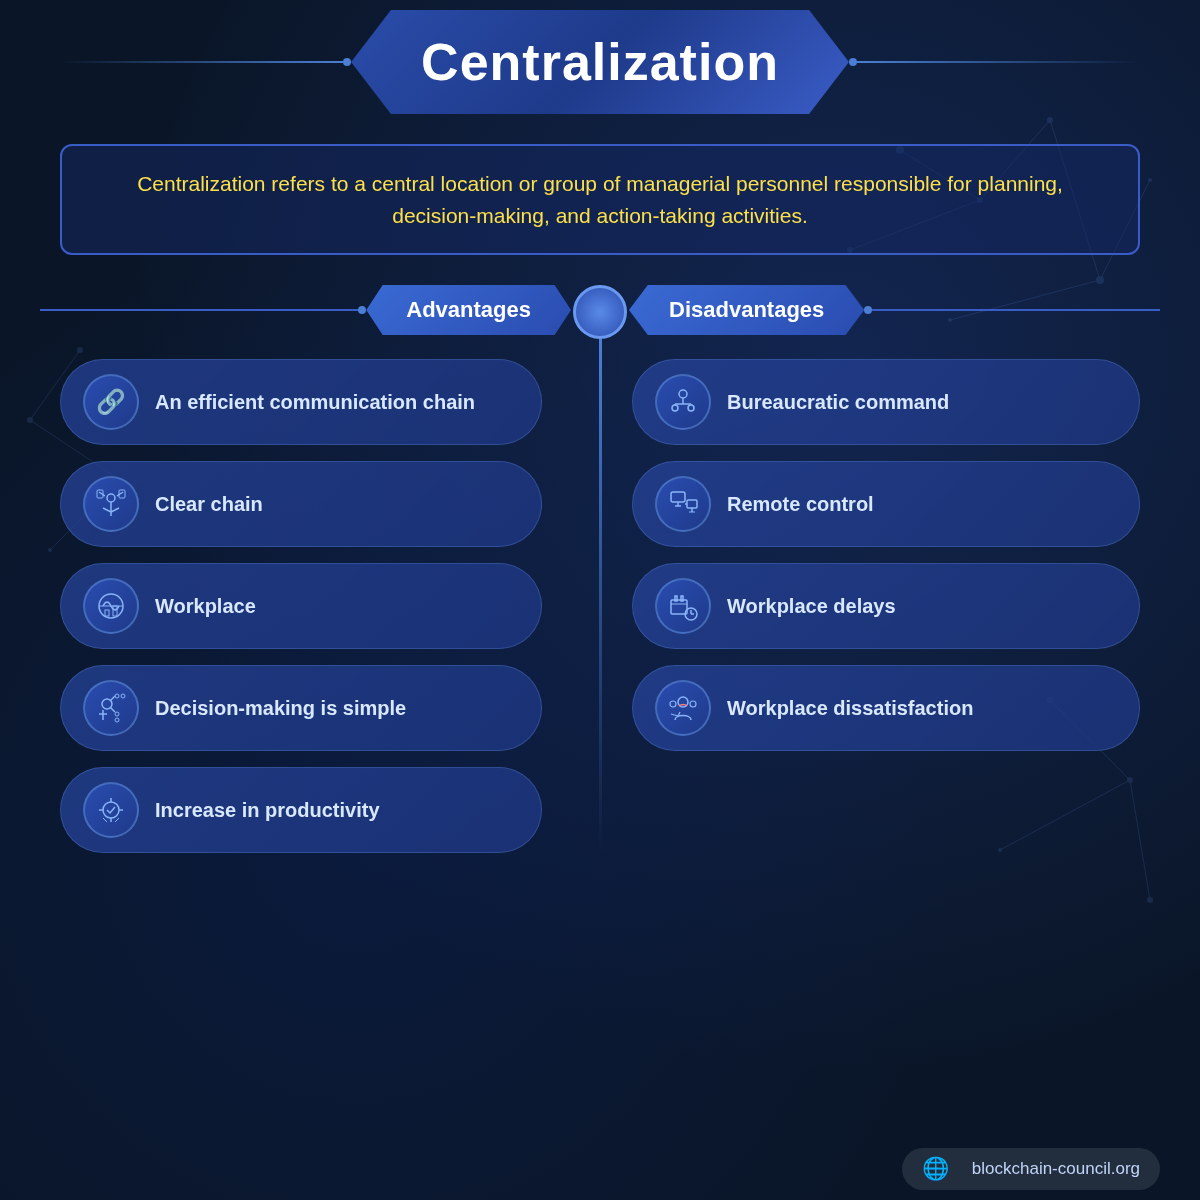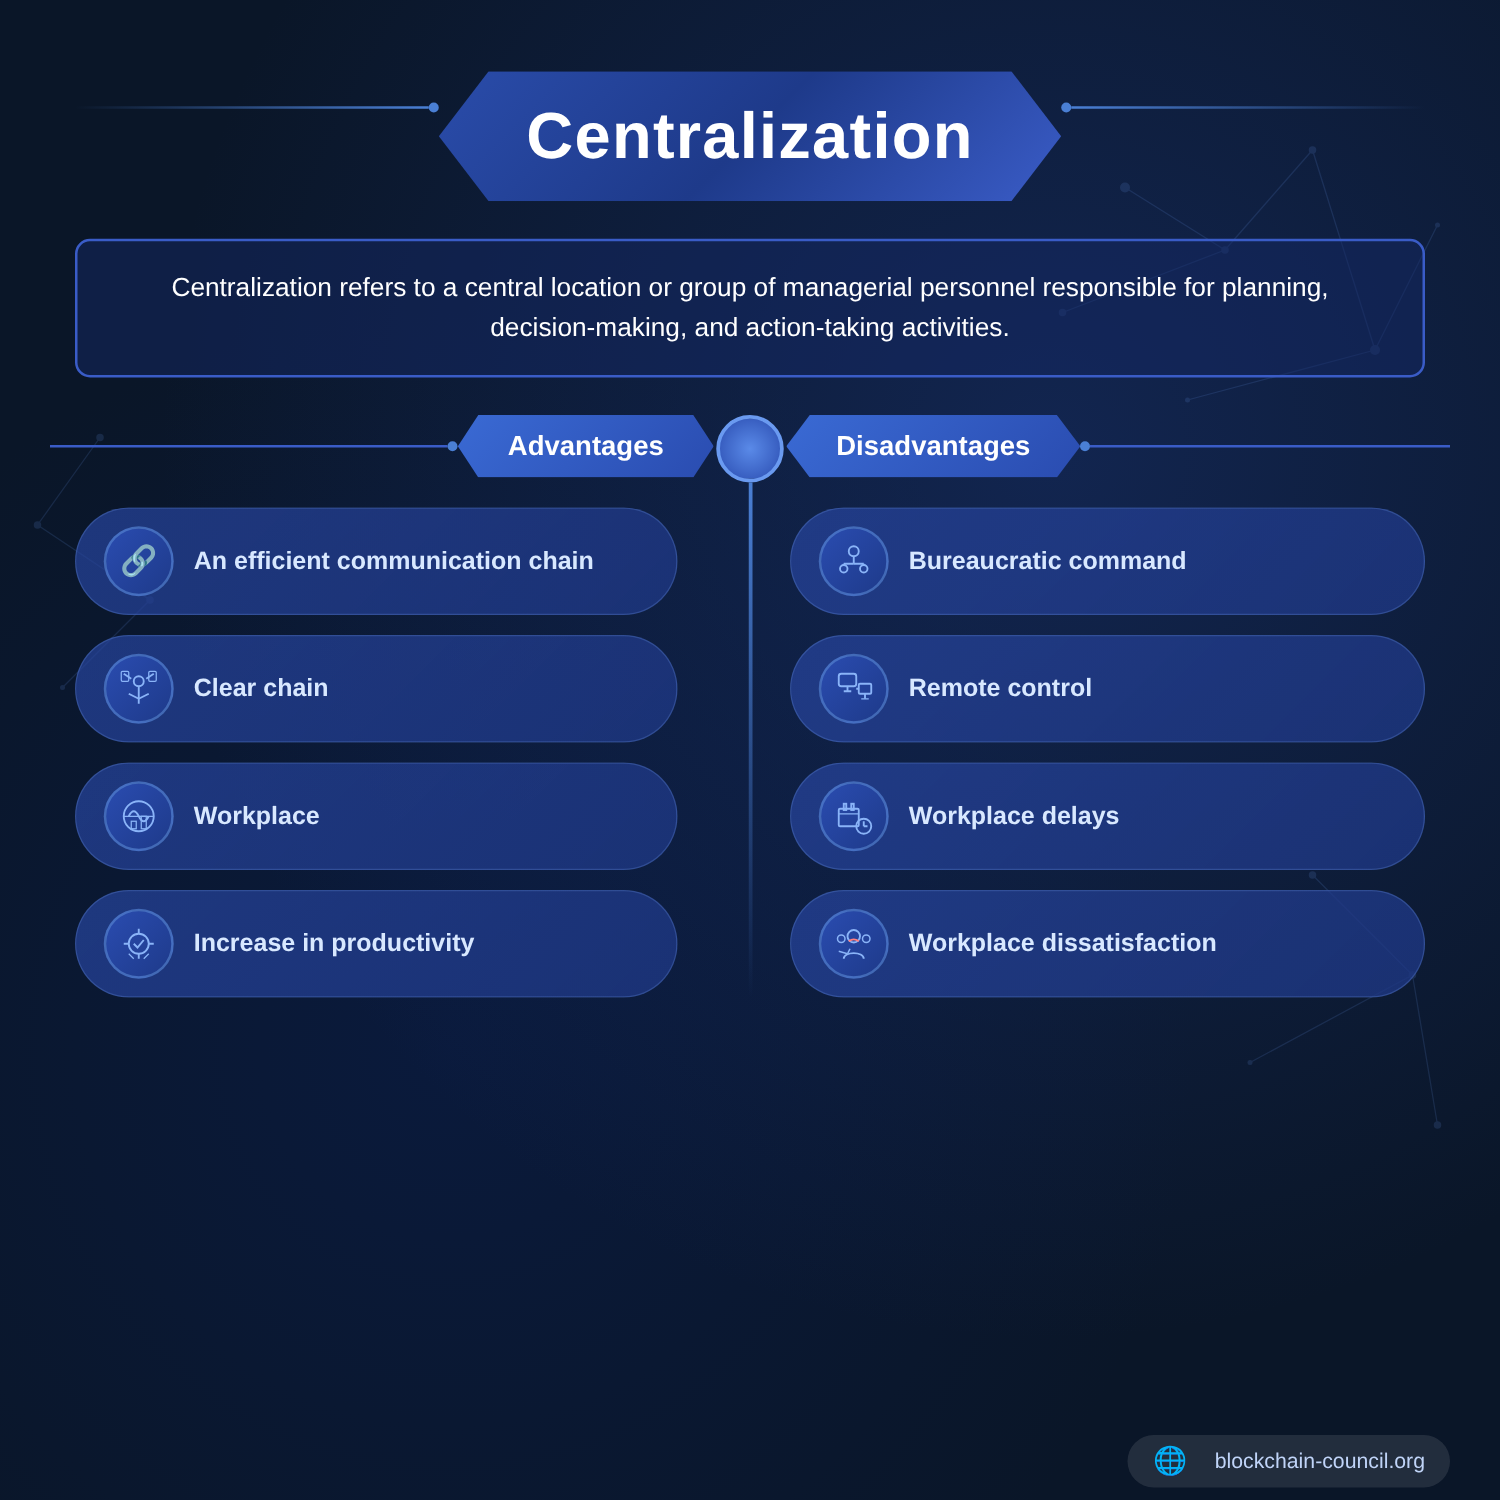--- a/index.html
+++ b/index.html
@@ -81,42 +81,41 @@
     .title-line.right {
       background: linear-gradient(to left, transparent, #4a7fd4);
     }
 
     .title-hexagon {
       background: linear-gradient(135deg, #2a4caa, #1e3a8a, #3a5cc7);
       clip-path: polygon(8% 0%, 92% 0%, 100% 50%, 92% 100%, 8% 100%, 0% 50%);
       padding: 22px 70px;
       text-align: center;
       position: relative;
-      margin-top: 47px;
     }
 
     .title-hexagon h1 {
       font-size: 52px;
       font-weight: 800;
       color: white;
       letter-spacing: 1px;
     }
 
     
     .description-box {
       margin: 30px 60px;
       border: 2px solid #3a5cc7;
       border-radius: 12px;
       background: rgba(20, 40, 100, 0.5);
       padding: 22px 40px;
       text-align: center;
     }
 
     .description-box p {
-      color: #ffffff;
+      color: #fde047;
       font-size: 21px;
       line-height: 1.5;
     }
 
     
     .columns-section {
       display: flex;
       gap: 16px;
       margin: 20px 40px 0;
       position: relative;
@@ -355,20 +354,36 @@
               <circle cx="16" cy="16" r="12" stroke="#8ab4f8" stroke-width="1.5"></circle>
               <path d="M8 16 Q12 8 16 16 Q20 24 24 16" stroke="#8ab4f8" stroke-width="1.5" fill="none"></path>
               <line x1="4" y1="16" x2="28" y2="16" stroke="#8ab4f8" stroke-width="1"></line>
               <rect x="10" y="20" width="4" height="6" stroke="#8ab4f8" stroke-width="1"></rect>
               <rect x="18" y="16" width="4" height="10" stroke="#8ab4f8" stroke-width="1"></rect>
             </svg>
           </div>
           <span class="item-text">Workplace</span>
         </div>
 
+        <div class="item-card">
+          <div class="item-icon">
+            <svg width="32" height="32" viewBox="0 0 32 32" fill="none" xmlns="http://www.w3.org/2000/svg">
+              <circle cx="12" cy="12" r="5" stroke="#8ab4f8" stroke-width="1.5"></circle>
+              <line x1="15" y1="9" x2="20" y2="4" stroke="#8ab4f8" stroke-width="1.5"></line>
+              <circle cx="22" cy="4" r="2" stroke="#8ab4f8" stroke-width="1"></circle>
+              <circle cx="28" cy="4" r="2" fill="none" stroke="#8ab4f8" stroke-width="1"></circle>
+              <line x1="15" y1="15" x2="20" y2="20" stroke="#8ab4f8" stroke-width="1.5"></line>
+              <circle cx="22" cy="22" r="2" stroke="#8ab4f8" stroke-width="1"></circle>
+              <circle cx="22" cy="28" r="2" stroke="#8ab4f8" stroke-width="1"></circle>
+              <line x1="8" y1="18" x2="8" y2="28" stroke="#8ab4f8" stroke-width="1.5"></line>
+              <line x1="4" y1="22" x2="12" y2="22" stroke="#8ab4f8" stroke-width="1.5"></line>
+            </svg>
+          </div>
+          <span class="item-text">Decision-making is simple</span>
+        </div>
 
         <div class="item-card">
           <div class="item-icon">
             <svg width="32" height="32" viewBox="0 0 32 32" fill="none" xmlns="http://www.w3.org/2000/svg">
               <circle cx="16" cy="16" r="8" stroke="#8ab4f8" stroke-width="1.5"></circle>
               <path d="M12 16 L15 19 L20 13" stroke="#8ab4f8" stroke-width="1.5"></path>
               <line x1="16" y1="4" x2="16" y2="8" stroke="#8ab4f8" stroke-width="1.5"></line>
               <line x1="16" y1="24" x2="16" y2="28" stroke="#8ab4f8" stroke-width="1.5"></line>
               <line x1="4" y1="16" x2="8" y2="16" stroke="#8ab4f8" stroke-width="1.5"></line>
               <line x1="24" y1="16" x2="28" y2="16" stroke="#8ab4f8" stroke-width="1.5"></line>

